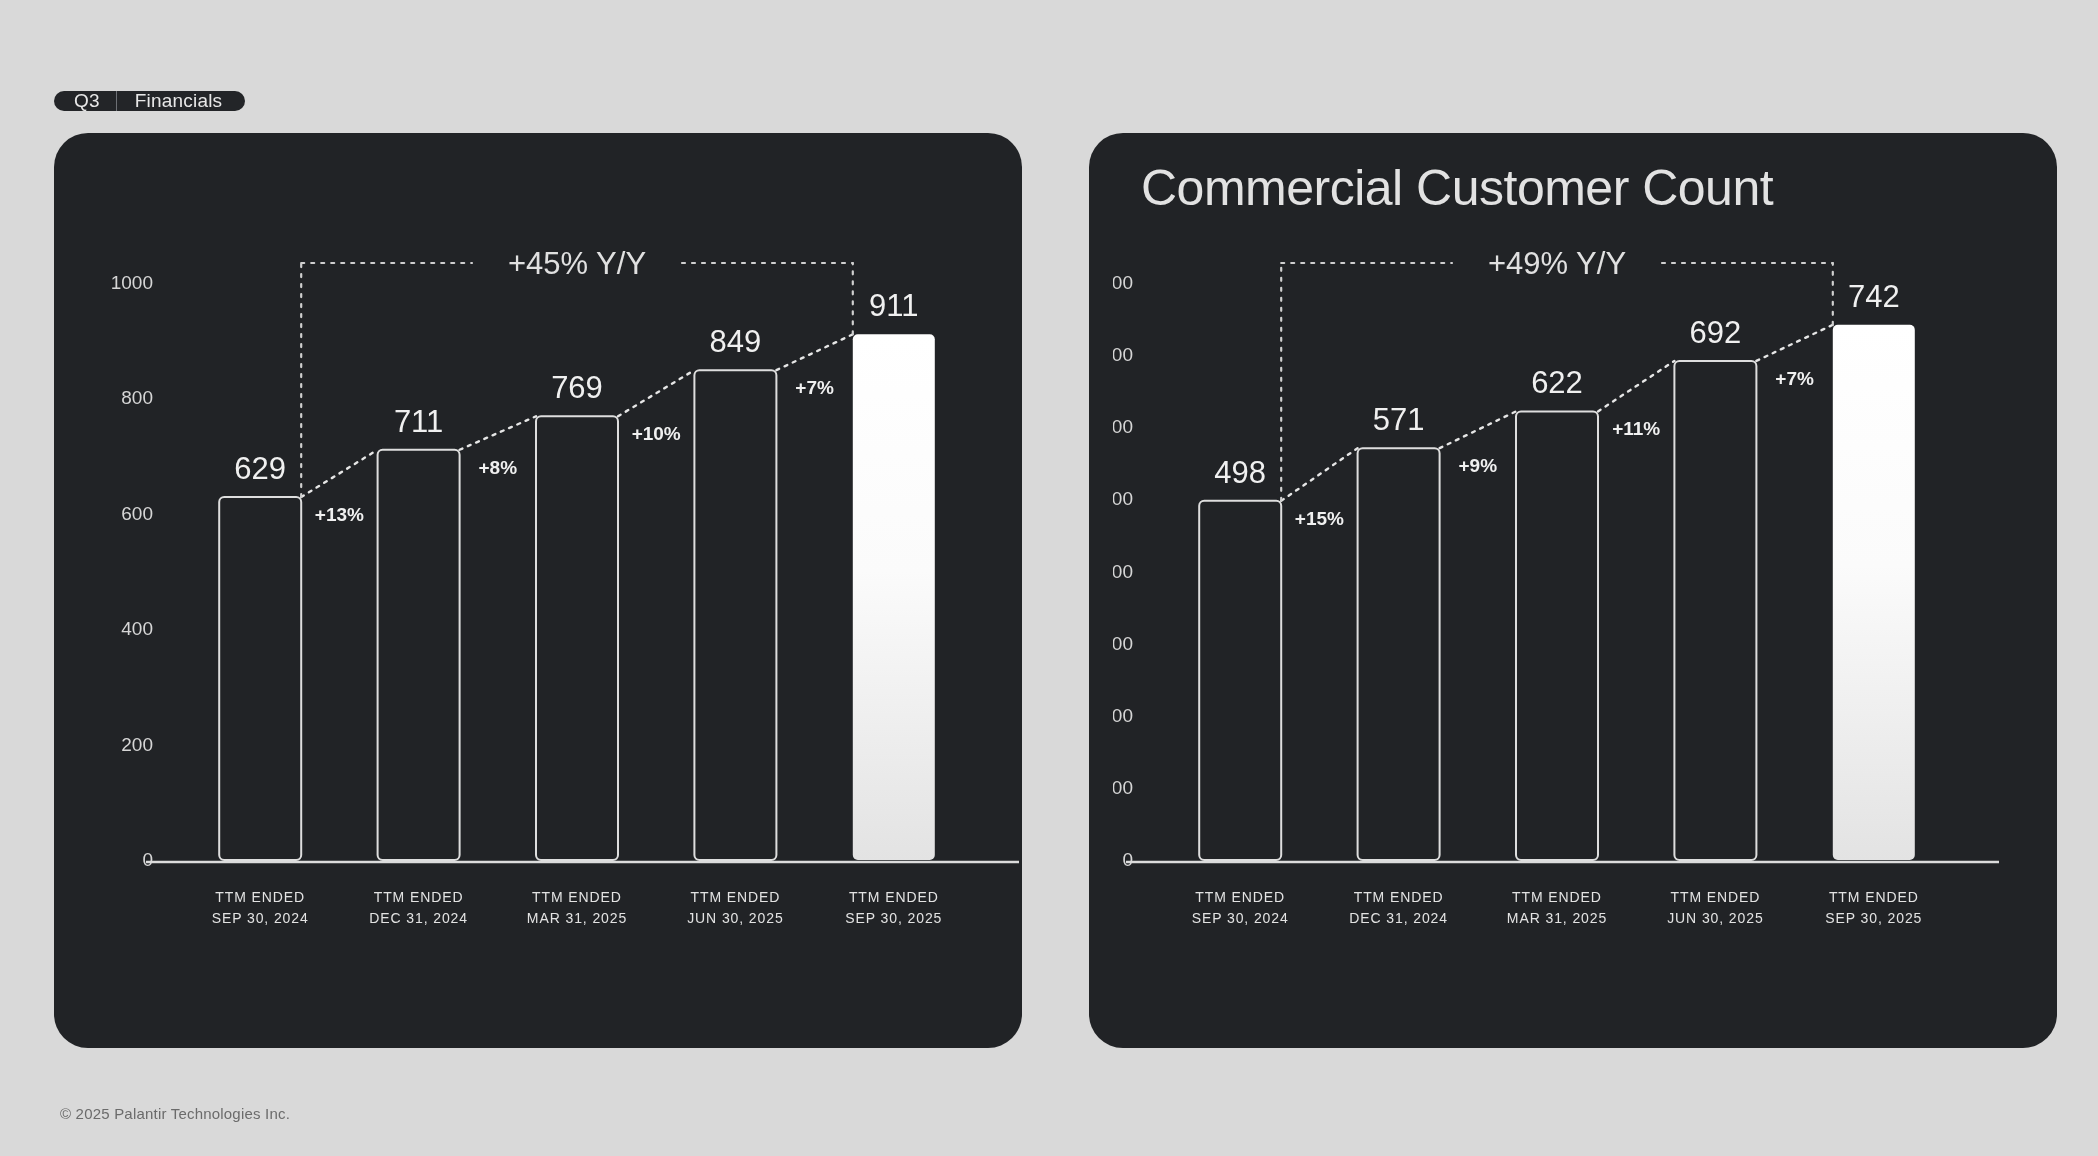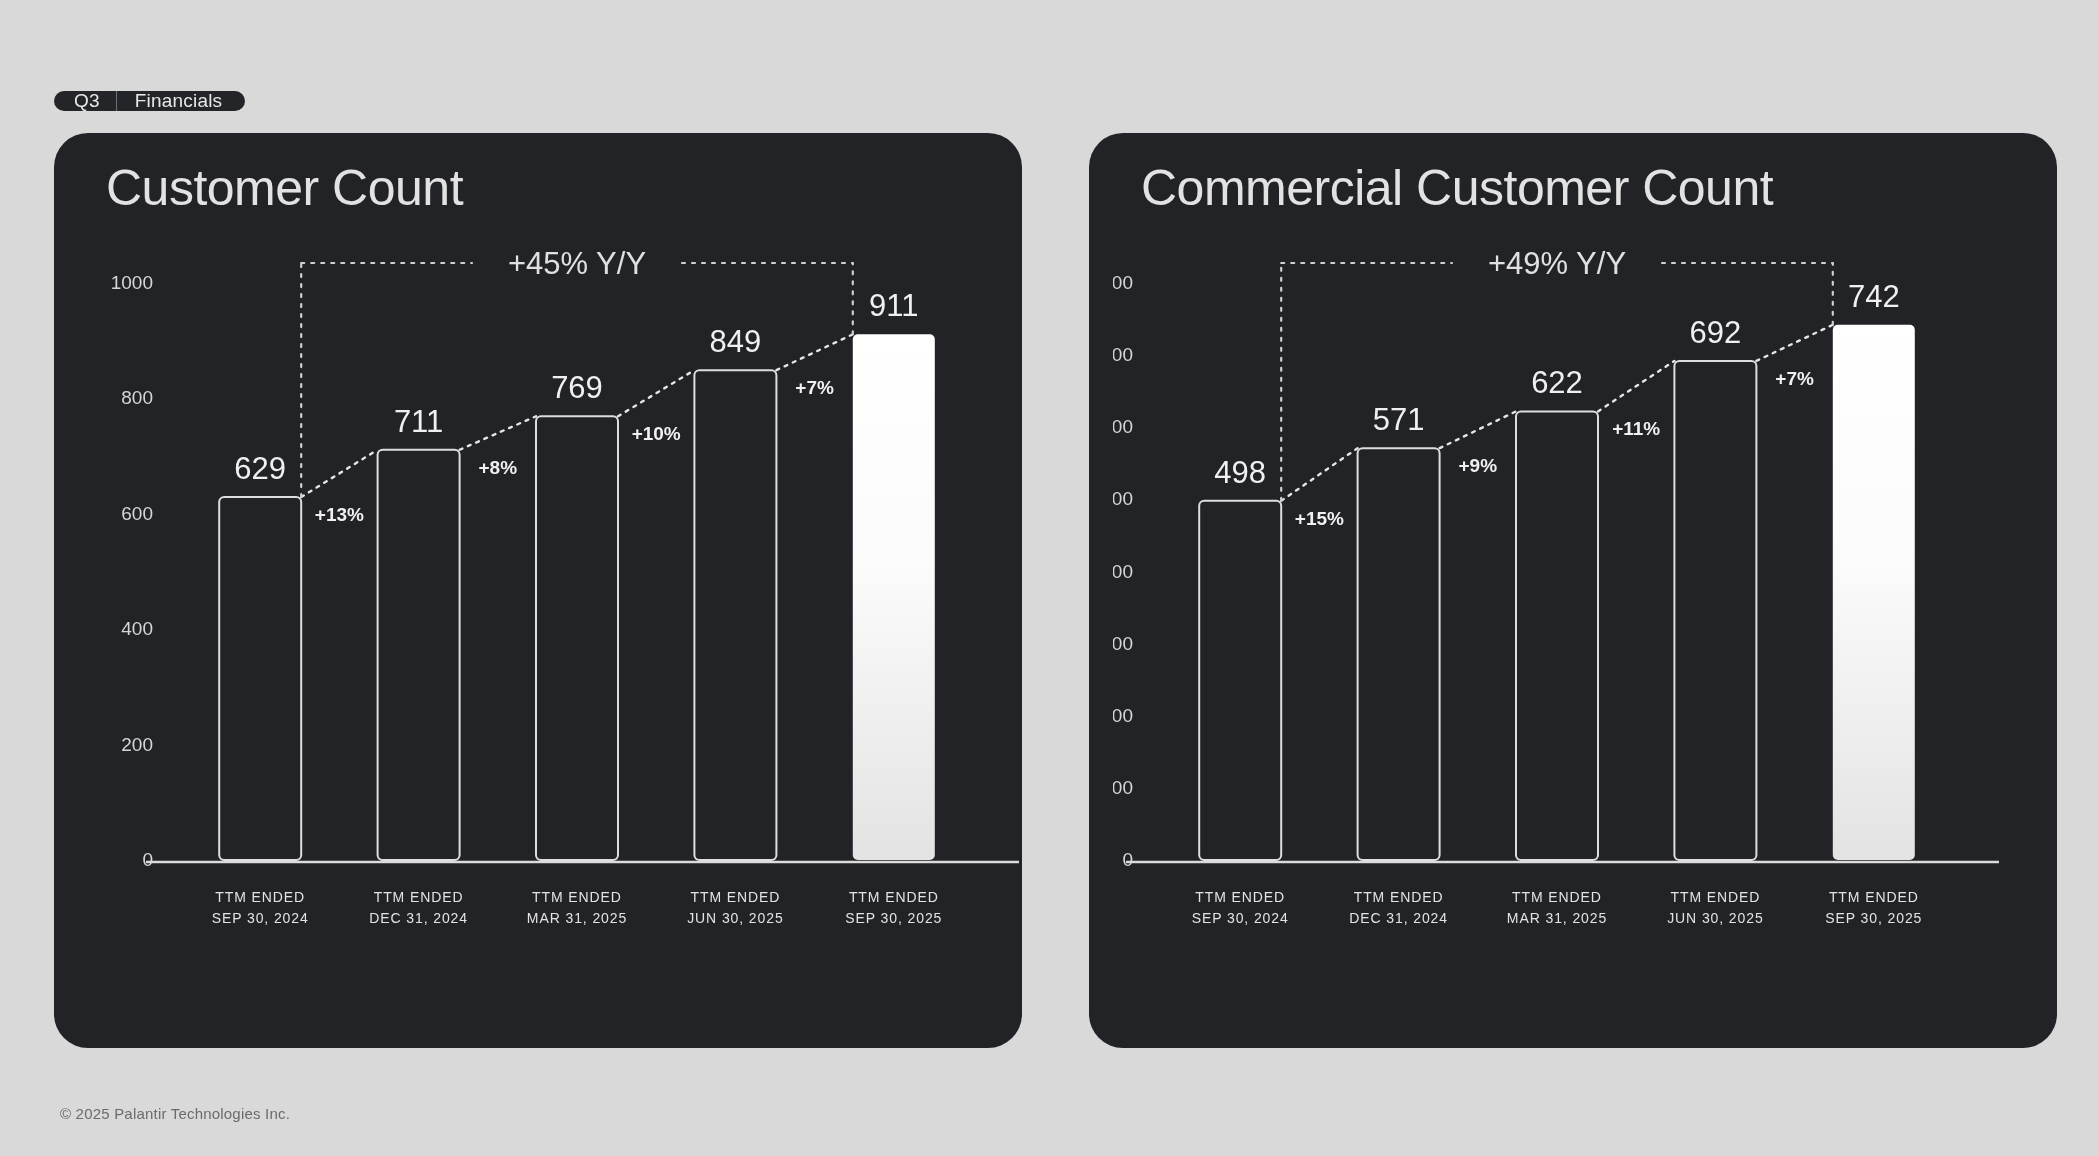--- a/index.html
+++ b/index.html
@@ -100,21 +100,20 @@
 <body>
 
 <div class="page">
 
   <div class="header-pill">
     <div class="pill-seg first">Q3</div>
     <div class="pill-seg second">Financials</div>
   </div>
 
   <div class="card" id="card-left">
-    <div class="card-title">Customer Count</div>
     <div class="plot">
         <svg viewBox="0 0 968 915" preserveAspectRatio="none">
           <defs>
             <linearGradient id="grad0" x1="0" y1="0" x2="0" y2="1">
               <stop offset="0%" stop-color="#ffffff"></stop>
               <stop offset="45%" stop-color="#fbfbfb"></stop>
               <stop offset="100%" stop-color="#e3e3e3"></stop>
             </linearGradient>
           </defs>
           <g>

